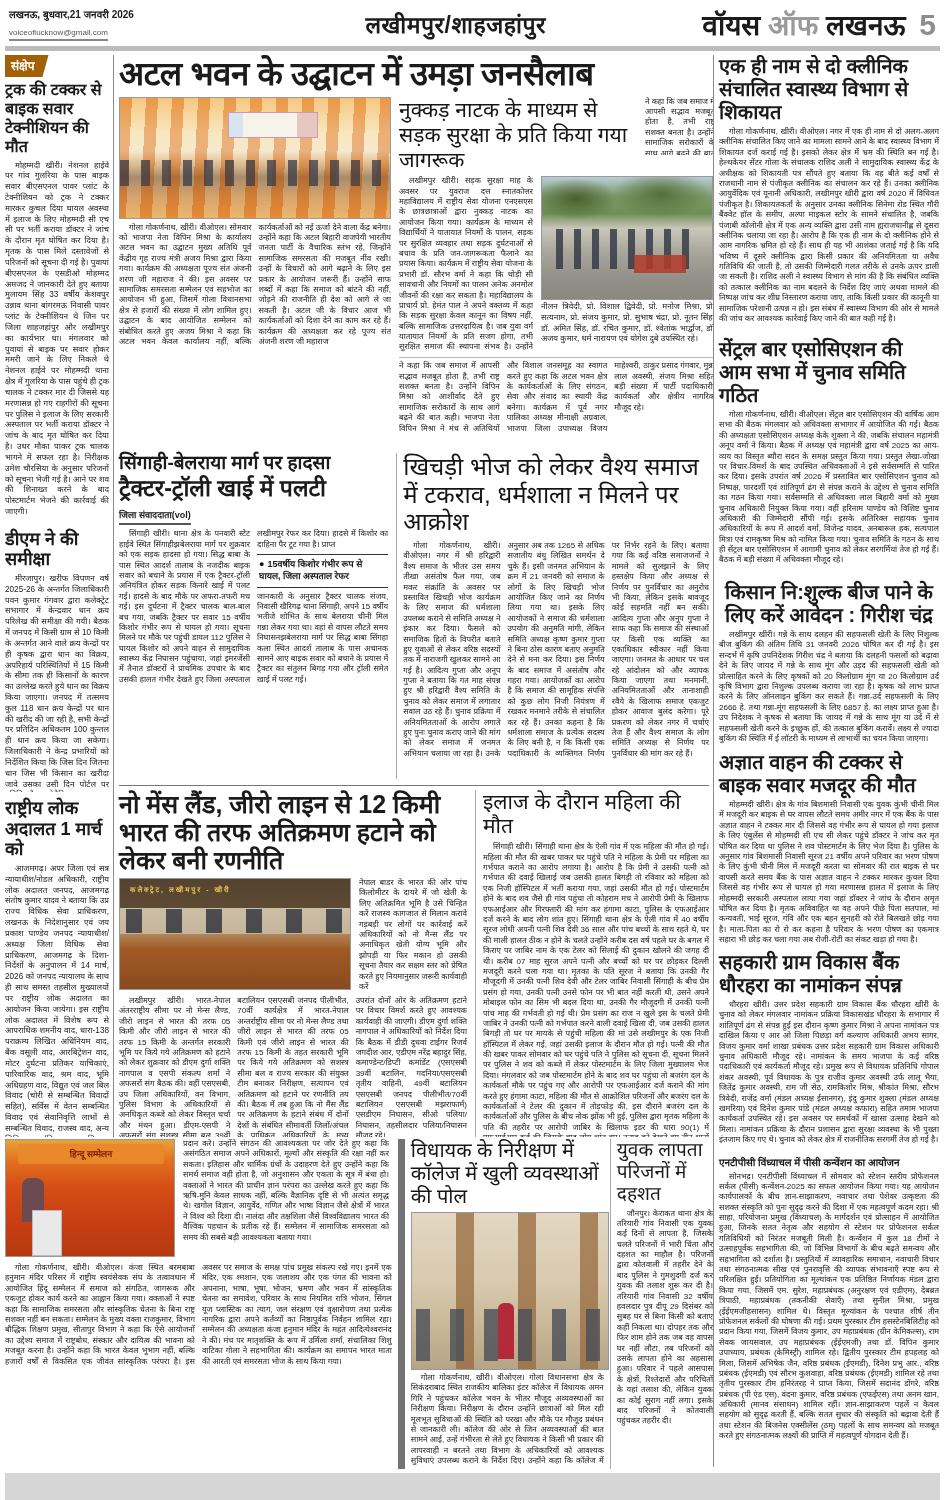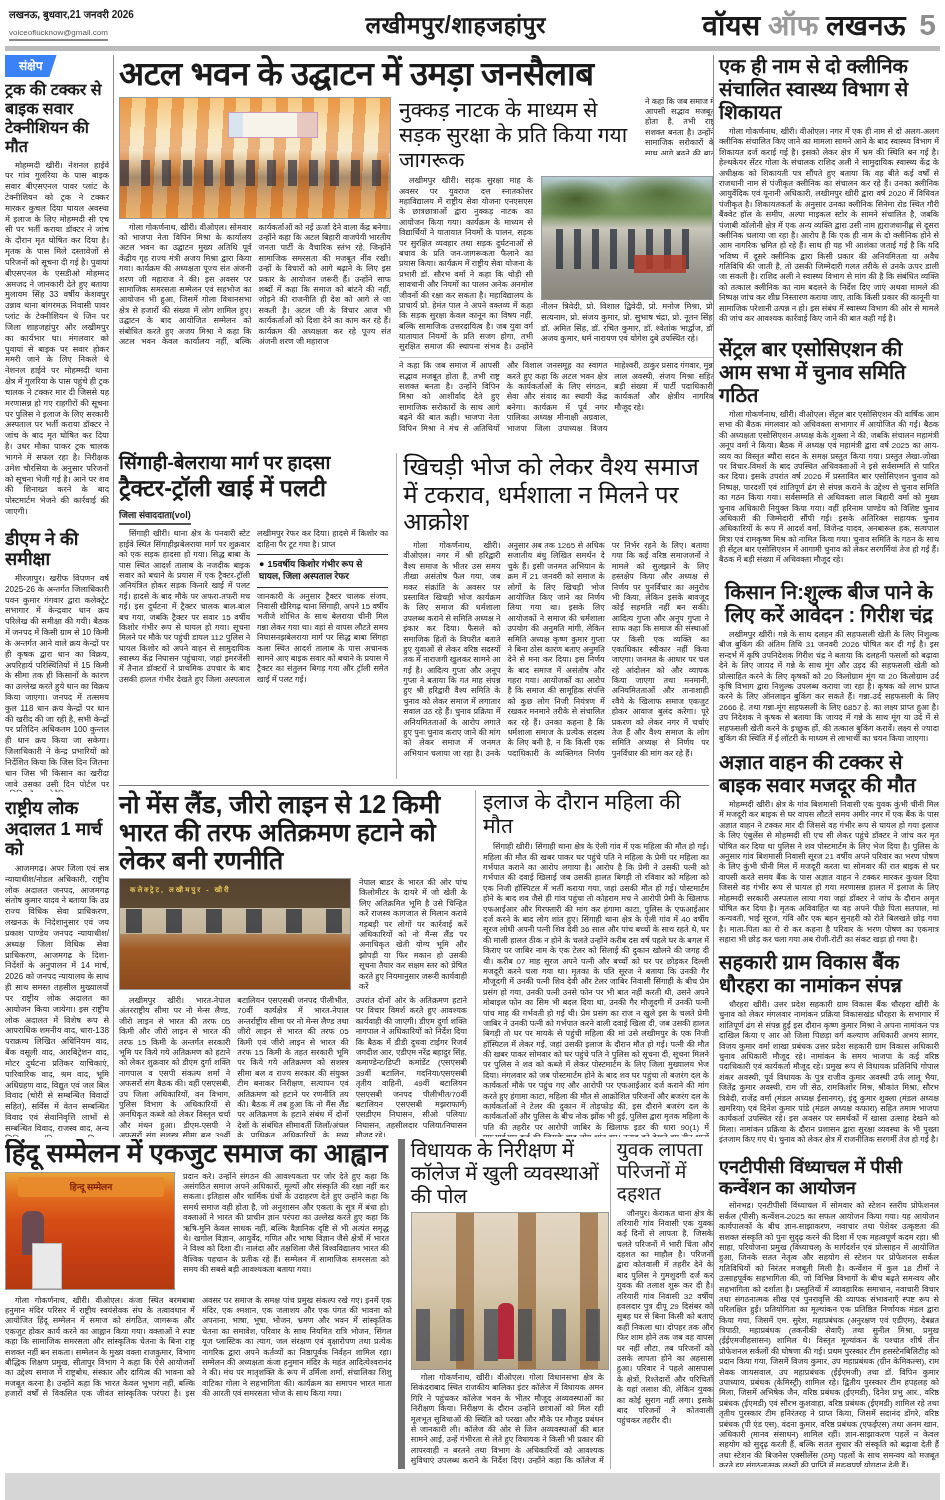--- a/index.html
+++ b/index.html
@@ -31,21 +31,21 @@
   .content{display:flex}
   .left-part{width:708px}
   .right-part{width:226px;border-left:1px solid #8a8a8a;padding-left:5px;height:1412px;overflow:hidden}
   .top-zone{display:flex;height:1082px;overflow:hidden}
   .sidebar{width:108px;padding-right:4px}
   .mid{width:596px;border-left:1px solid #8a8a8a;padding-left:5px}
   .bottom-zone{display:flex;height:330px;overflow:hidden;margin-top:2px}
   .gray-strip{height:28px;background:#d6d6d6;margin-top:4px}
 
   
-  .badge{background:#3b82f6;color:#fff;font-size:12px;font-weight:bold;display:inline-block;padding:2px 14px 3px 14px;clip-path:polygon(0 0,100% 0,86% 100%,0 100%);margin-bottom:4px}
+  .badge{background:#a16207;color:#fff;font-size:12px;font-weight:bold;display:inline-block;padding:2px 14px 3px 6px;clip-path:polygon(0 0,100% 0,86% 100%,0 100%);margin-bottom:4px}
   .sb-art{margin-bottom:6px}
   .sb-h1{font-size:16px;font-weight:bold;line-height:1.18;margin-bottom:4px}
   .sb-h2{font-size:18px;font-weight:bold;line-height:1.15;margin:4px 0}
   .sb-body{font-size:8.2px;line-height:1.32;text-align:justify}
   .sb-b1{height:362px;overflow:hidden}
   .sb-b2{height:218px;overflow:hidden}
   .sb-b3{height:322px;overflow:hidden}
 
   
   .atal-head{font-size:33px;font-weight:bold;line-height:1.05;margin:2px 0 5px;letter-spacing:-.5px}
@@ -123,21 +123,21 @@
   .vd{width:206px;margin-left:6px;border-left:7px solid #737373;padding-left:6px}
   .vd-head{font-size:20px;margin-bottom:4px}
   .vd-body{height:92px;margin-top:3px}
   .yv{width:104px;margin-left:6px;border-left:1px solid #aaa;padding-left:6px}
   .yv-head{font-size:19px;font-weight:normal;line-height:1.15;margin-bottom:4px}
   .yv-body{height:276px}
 
   
   .ra{margin-bottom:5px}
   .ra-head{font-size:20px;font-weight:bold;line-height:1.15;margin-bottom:3px}
-  .ra-head-sm{font-size:18px}
+  .ra-head-sm{font-size:10px}
   .ra-head-c{text-align:center}
   .ra-body{font-size:8px;line-height:1.3;text-align:justify;overflow:hidden}
   .rb1{height:206px}.rb2{height:166px}.rb3{height:116px}.rb4{height:146px}.rb5{height:152px}.rb6{height:268px}
 </style>
 </head>
 <body>
 
 <div class="page">
 
   <header class="masthead">
@@ -241,21 +241,20 @@
               <h2 class="il-head hl-light">इलाज के दौरान महिला की मौत</h2>
               <div class="bt il-body clip ind">सिंगाही खीरी। सिंगाही थाना क्षेत्र के ऐली गांव में एक महिला की मौत हो गई। महिला की मौत की खबर पाकर घर पहुंचे पति ने महिला के प्रेमी पर महिला का गर्भपात कराने का आरोप लगाया है। आरोप है कि प्रेमी ने उसकी पत्नी को गर्भपात की दवाई खिलाई जब उसकी हालत बिगड़ी तो रविवार को महिला को एक निजी हॉस्पिटल में भर्ती कराया गया, जहां उसकी मौत हो गई। पोस्टमार्टम होने के बाद शव जैसे ही गांव पहुंचा तो कोहराम मच ने आरोपी प्रेमी के खिलाफ एफआईआर और गिरफ्तारी की मांग कर हंगामा काटा, पुलिस के एफआईआर दर्ज करने के बाद लोग शांत हुए। सिंगाही थाना क्षेत्र के ऐली गांव में 40 वर्षीय सूरज लोधी अपनी पत्नी शिव देवी 36 साल और पांच बच्चों के साथ रहते थे, घर की माली हालत ठीक न होने के चलते उन्होंने करीब दस वर्ष पहले घर के बगल में किराए पर जाबिर नाम के एक टेलर को सिलाई की दुकान खोलने की जगह दी थी। करीब 07 माह सूरज अपने पत्नी और बच्चों को घर पर छोड़कर दिल्ली मजदूरी करने चला गया था। मृतका के पति सूरज ने बताया कि उनकी गैर मौजूदगी में उनकी पत्नी शिव देवी और टेलर जाबिर निवासी सिंगाही के बीच प्रेम प्रसंग हो गया, उनकी पत्नी उनसे फोन पर भी बात नहीं करती थी, उसने अपने मोबाइल फोन का सिम भी बदल दिया था, उनकी गैर मौजूदगी में उनकी पत्नी पांच माह की गर्भवती हो गई थी। प्रेम प्रसंग का राज न खुले इस के चलते प्रेमी जाबिर ने उनकी पत्नी को गर्भपात करने वाली दवाई खिला दी, जब उसकी हालत बिगड़ी तो घर पर मायके से पहुंची महिला की मां उसे लखीमपुर के एक निजी हॉस्पिटल में लेकर गई, जहां उसकी इलाज के दौरान मौत हो गई। पत्नी की मौत की खबर पाकर सोमवार को घर पहुंचे पति ने पुलिस को सूचना दी, सूचना मिलने पर पुलिस ने शव को कब्जे में लेकर पोस्टमार्टम के लिए जिला मुख्यालय भेज दिया। मंगलवार को जब पोस्टमार्टम होने के बाद शव घर पहुंचा तो बजरंग दल के कार्यकर्ता मौके पर पहुंच गए और आरोपी पर एफआईआर दर्ज कराने की मांग करते हुए हंगामा काटा, महिला की मौत से आक्रोशित परिजनों और बजरंग दल के कार्यकर्ताओं ने टेलर की दुकान में तोड़फोड़ की, इस दौराने बजरंग दल के कार्यकर्ताओं और पुलिस के बीच नोक झोंक भी हुई, पुलिस द्वारा मृतक महिला के पति की तहरीर पर आरोपी जाबिर के खिलाफ इडर की धारा 90(1) में एफआईआर दर्ज की जिसके बाद लोग शांत हुए। तनाव को देखते हुए तीन थानों की फोर्स गांव में तैनात है।</div>
             </article>
           </div>
 
         </section>
       </div>
 
       <div class="bottom-zone">
         <article class="hz">
-          <h2 class="hz-head">हिंदू सम्मेलन में एकजुट समाज का आह्वान</h2>
           <div class="hz-toprow">
             <div class="photo ph-hindu">
               <div class="hd-banner">हिन्दू सम्मेलन</div>
               <div class="hd-speaker"></div>
               <div class="hd-podium"></div>
             </div>
             <div class="bt hz-col">प्रदान करे। उन्होंने संगठन की आवश्यकता पर जोर देते हुए कहा कि असंगठित समाज अपने अधिकारों, मूल्यों और संस्कृति की रक्षा नहीं कर सकता। इतिहास और धार्मिक ग्रंथों के उदाहरण देते हुए उन्होंने कहा कि समर्थ समाज वही होता है, जो अनुशासन और एकता के सूत्र में बंधा हो। वक्ताओं ने भारत की प्राचीन ज्ञान परंपरा का उल्लेख करते हुए कहा कि ऋषि-मुनि केवल साधक नहीं, बल्कि वैज्ञानिक दृष्टि से भी अत्यंत समृद्ध थे। खगोल विज्ञान, आयुर्वेद, गणित और भाषा विज्ञान जैसे क्षेत्रों में भारत ने विश्व को दिशा दी। नालंदा और तक्षशिला जैसे विश्वविद्यालय भारत की वैश्विक पहचान के प्रतीक रहे हैं। सम्मेलन में सामाजिक समरसता को समय की सबसे बड़ी आवश्यकता बताया गया।</div>
           </div>
           <div class="bt cols2 hz-body clip ind">गोला गोकर्णनाथ, खीरी। वीओएल। कंजा स्थित बरमबाबा हनुमान मंदिर परिसर में राष्ट्रीय स्वयंसेवक संघ के तत्वावधान में आयोजित हिंदू सम्मेलन में समाज को संगठित, जागरूक और एकजुट होकर कार्य करने का आह्वान किया गया। वक्ताओं ने स्पष्ट कहा कि सामाजिक समरसता और सांस्कृतिक चेतना के बिना राष्ट्र सशक्त नहीं बन सकता। सम्मेलन के मुख्य वक्ता राजकुमार, विभाग बौद्धिक शिक्षण प्रमुख, सीतापुर विभाग ने कहा कि ऐसे आयोजनों का उद्देश्य समाज में राष्ट्रबोध, संस्कार और दायित्व की भावना को मजबूत करना है। उन्होंने कहा कि भारत केवल भूभाग नहीं, बल्कि हजारों वर्षों से विकसित एक जीवंत सांस्कृतिक परंपरा है। इस अवसर पर समाज के समक्ष पांच प्रमुख संकल्प रखे गए। इनमें एक मंदिर, एक श्मशान, एक जलाशय और एक पंगत की भावना को अपनाना, भाषा, भूषा, भोजन, भ्रमण और भवन में सांस्कृतिक चेतना का समावेश, परिवार के साथ नियमित रात्रि भोजन, सिंगल यूज प्लास्टिक का त्याग, जल संरक्षण एवं वृक्षारोपण तथा प्रत्येक नागरिक द्वारा अपने कर्तव्यों का निष्ठापूर्वक निर्वहन शामिल रहा। सम्मेलन की अध्यक्षता कंजा हनुमान मंदिर के महंत आदित्येश्वरानंद ने की। मंच पर मातृशक्ति के रूप में उर्मिला शर्मा, संचालिका शिशु वाटिका गोला ने सहभागिता की। कार्यक्रम का समापन भारत माता की आरती एवं समरसता भोज के साथ किया गया।</div>
         </article>

